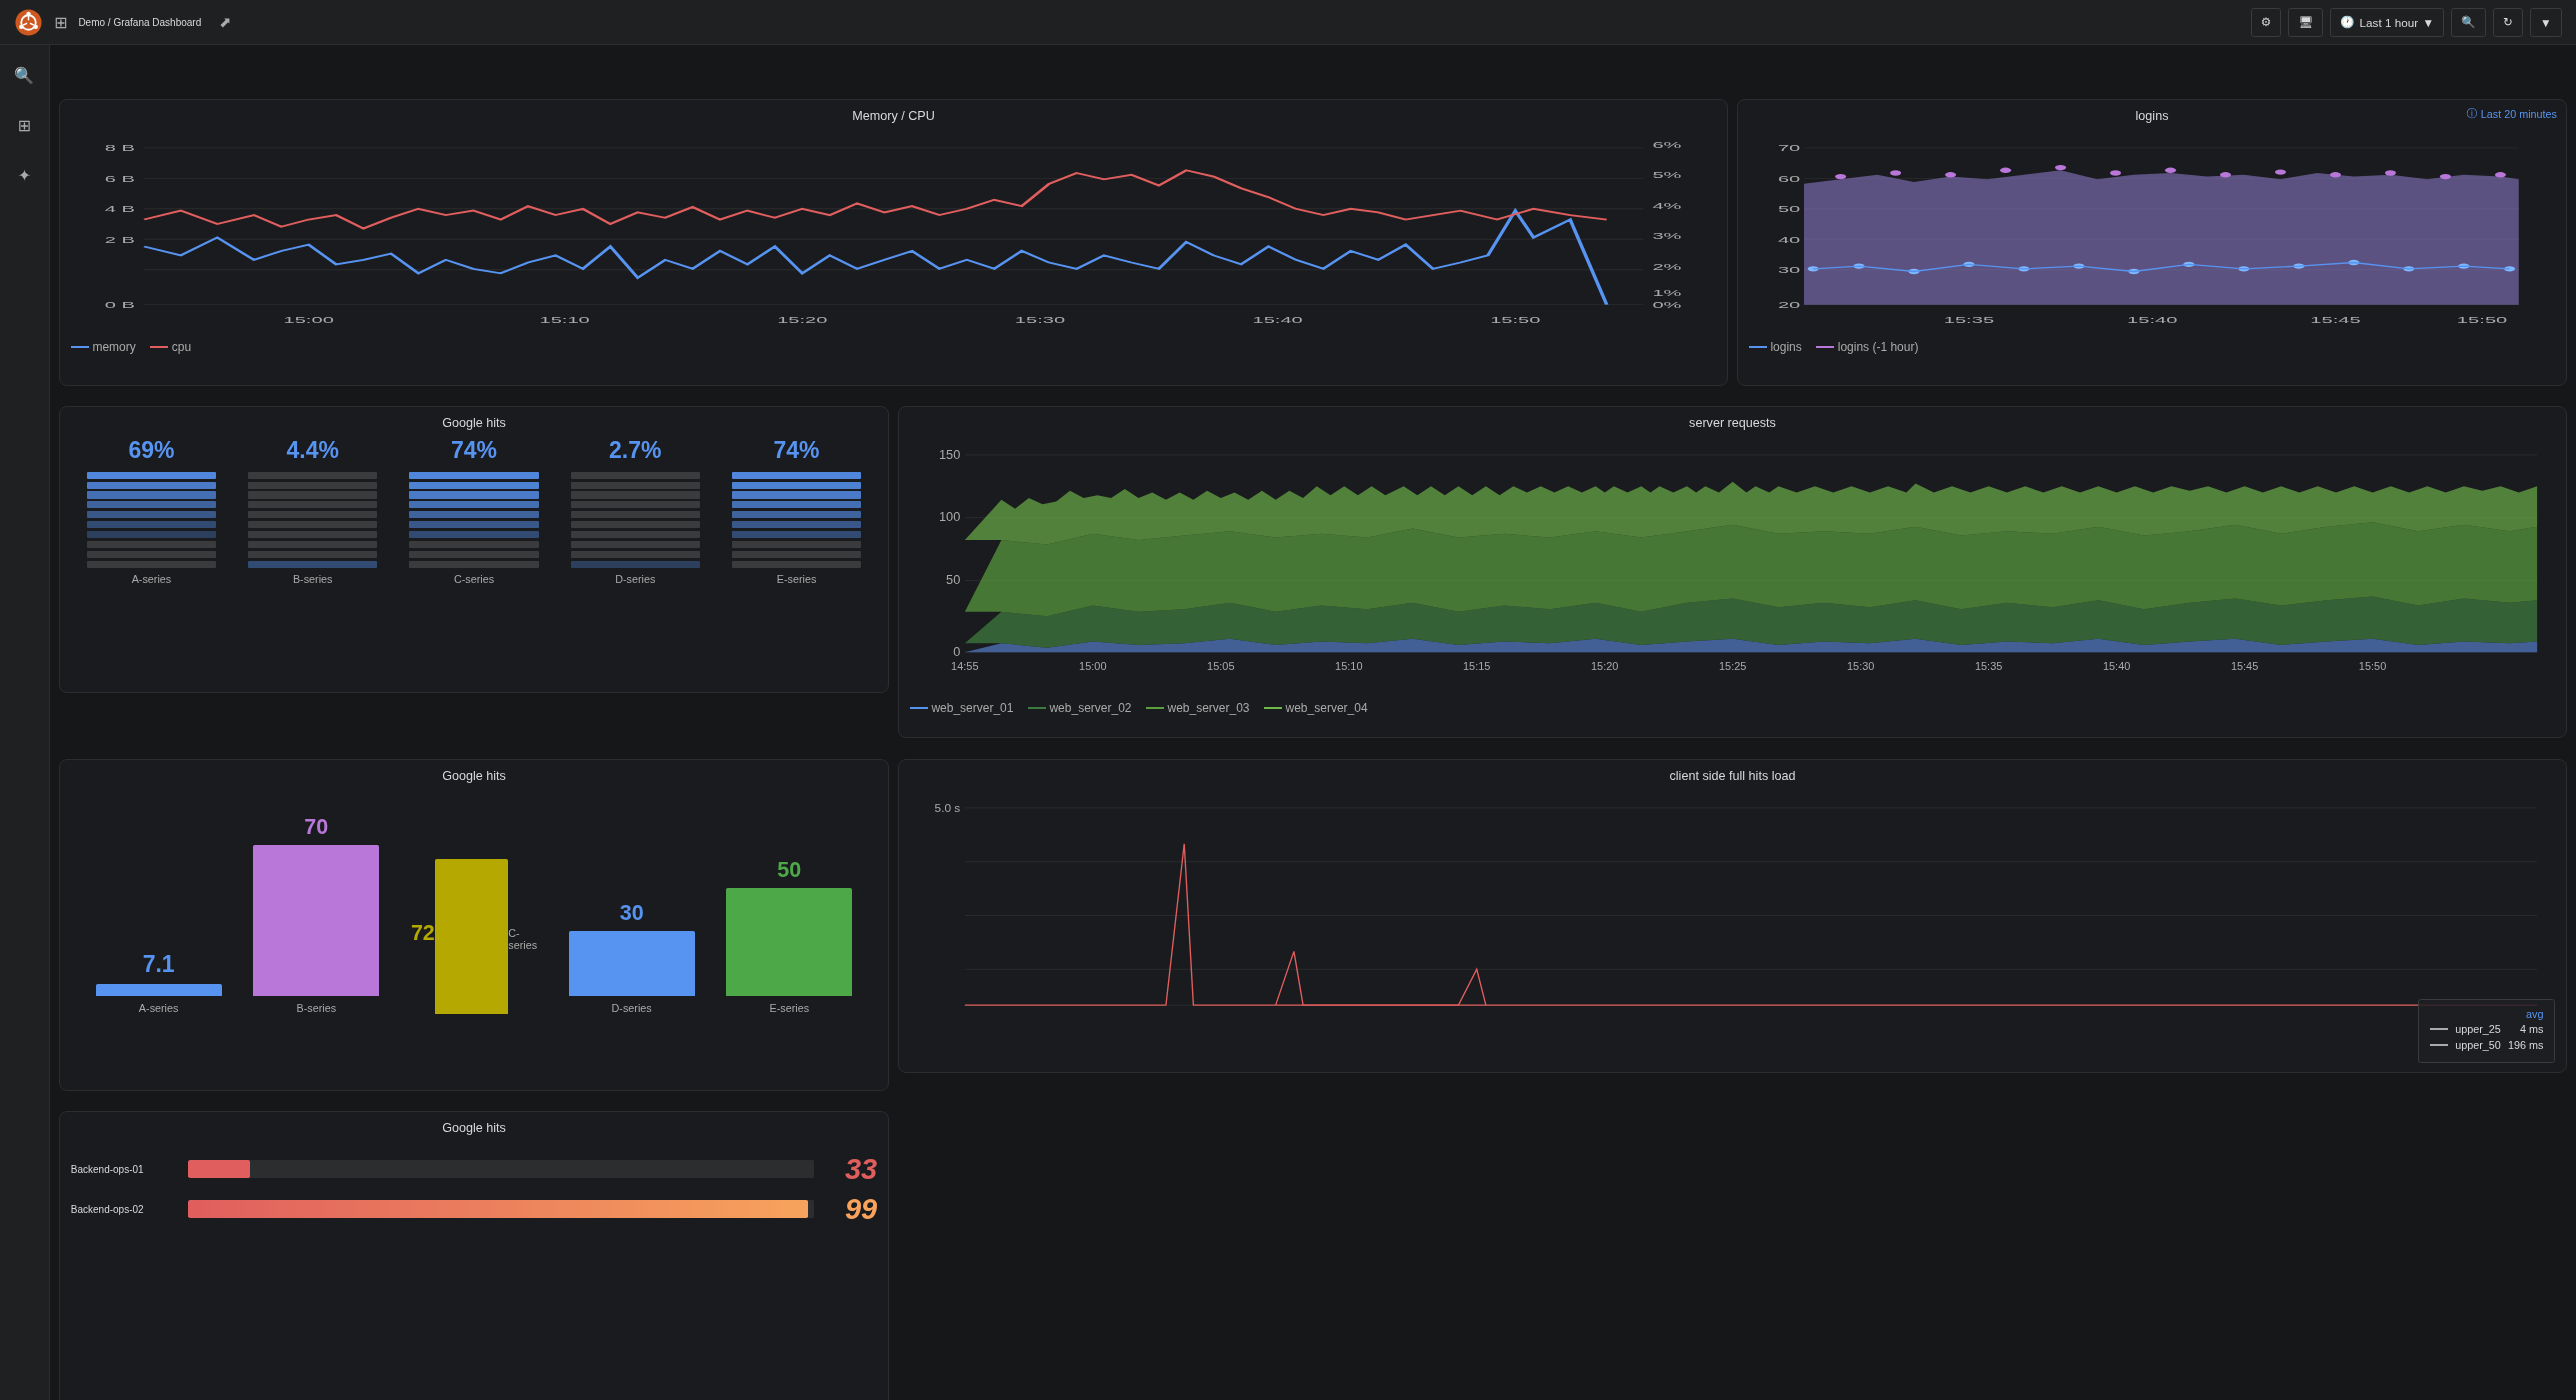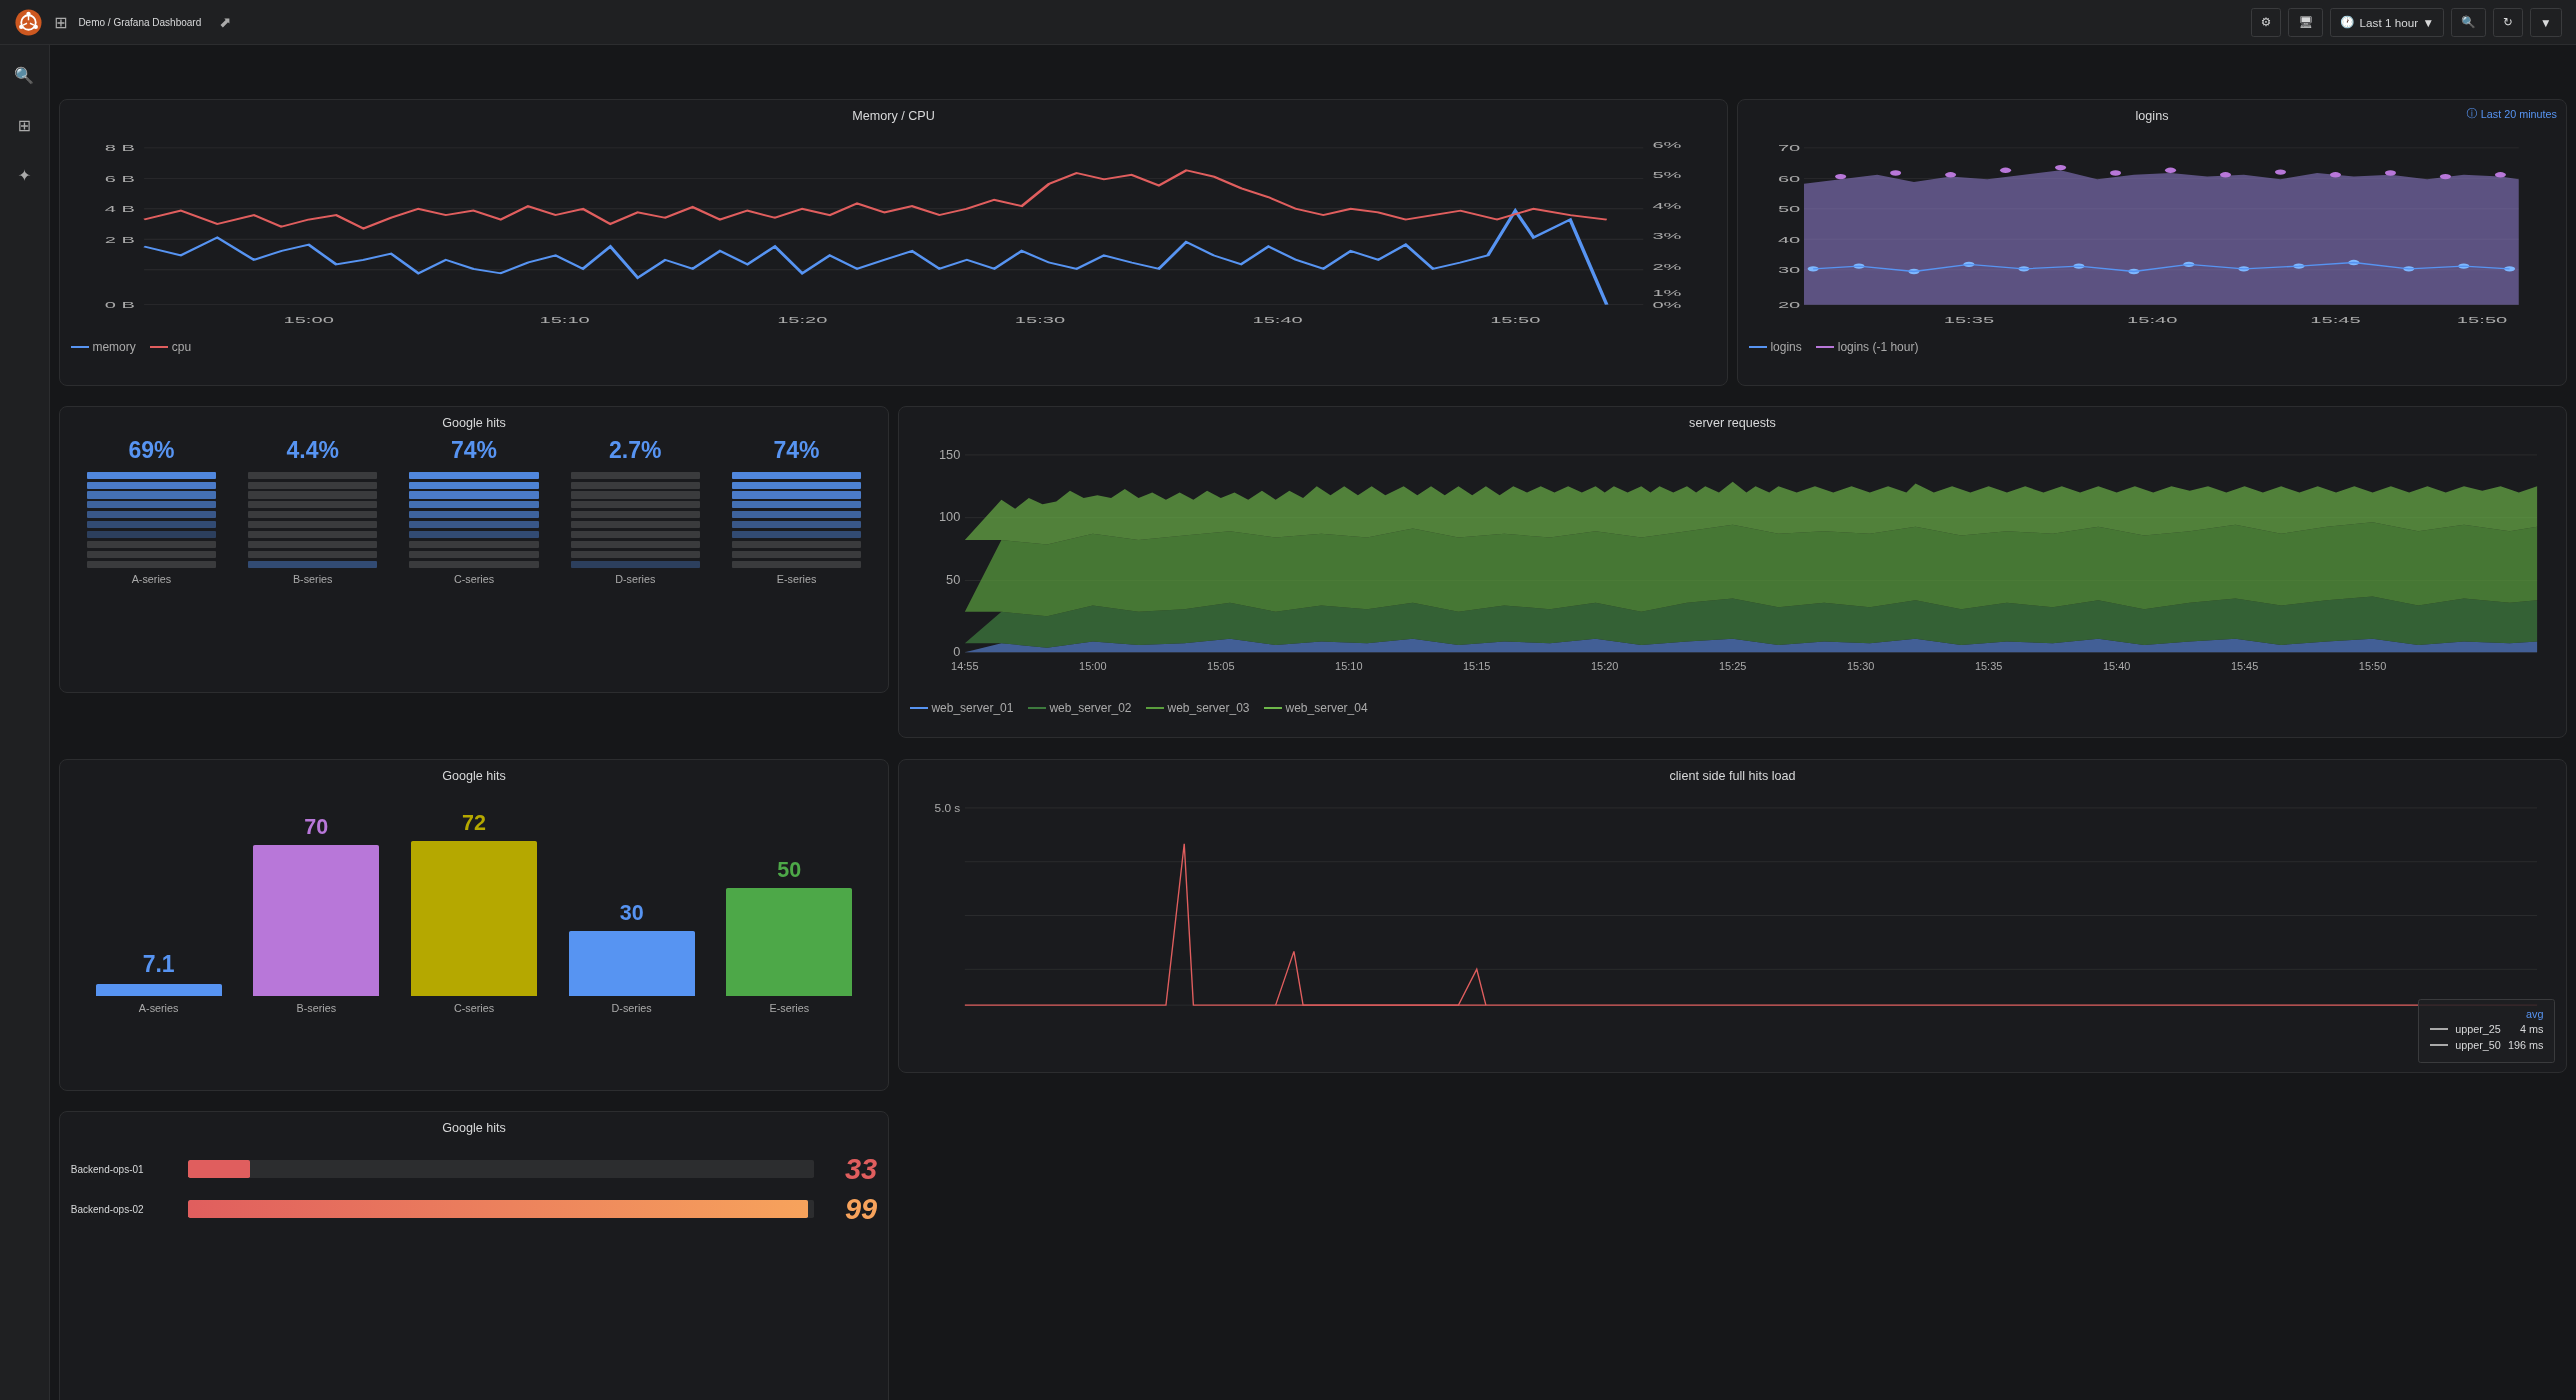--- a/index.html
+++ b/index.html
@@ -541,21 +541,21 @@
         <div style="width:100%; background:#5794f2; height:12.6px; border-radius:1.8px 1.8px 0 0;"></div>
         <div style="font-size:10.8px; color:#aaa; margin-top:5.4px;">A-series</div>
       </div>
 
       <div style="display:flex; flex-direction:column; align-items:center; width:16%;">
         <div style="color:#b877d9; font-size:21.5px; font-weight:bold; margin-bottom:5.4px;">70</div>
         <div style="width:100%; background:#b877d9; height:151px; border-radius:1.8px 1.8px 0 0;"></div>
         <div style="font-size:10.8px; color:#aaa; margin-top:5.4px;">B-series</div>
       </div>
 
-      <div style="display:flex; flex-direction:column; align-items:center; width:16%;">
+      <div style="display:flex; align-items:center; width:16%;">
         <div style="color:#b5a800; font-size:21.5px; font-weight:bold; margin-bottom:5.4px;">72</div>
         <div style="width:100%; background:#b5a800; height:155px; border-radius:1.8px 1.8px 0 0;"></div>
         <div style="font-size:10.8px; color:#aaa; margin-top:5.4px;">C-series</div>
       </div>
 
       <div style="display:flex; flex-direction:column; align-items:center; width:16%;">
         <div style="color:#5794f2; font-size:21.5px; font-weight:bold; margin-bottom:5.4px;">30</div>
         <div style="width:100%; background:#5794f2; height:65px; border-radius:1.8px 1.8px 0 0;"></div>
         <div style="font-size:10.8px; color:#aaa; margin-top:5.4px;">D-series</div>
       </div>

